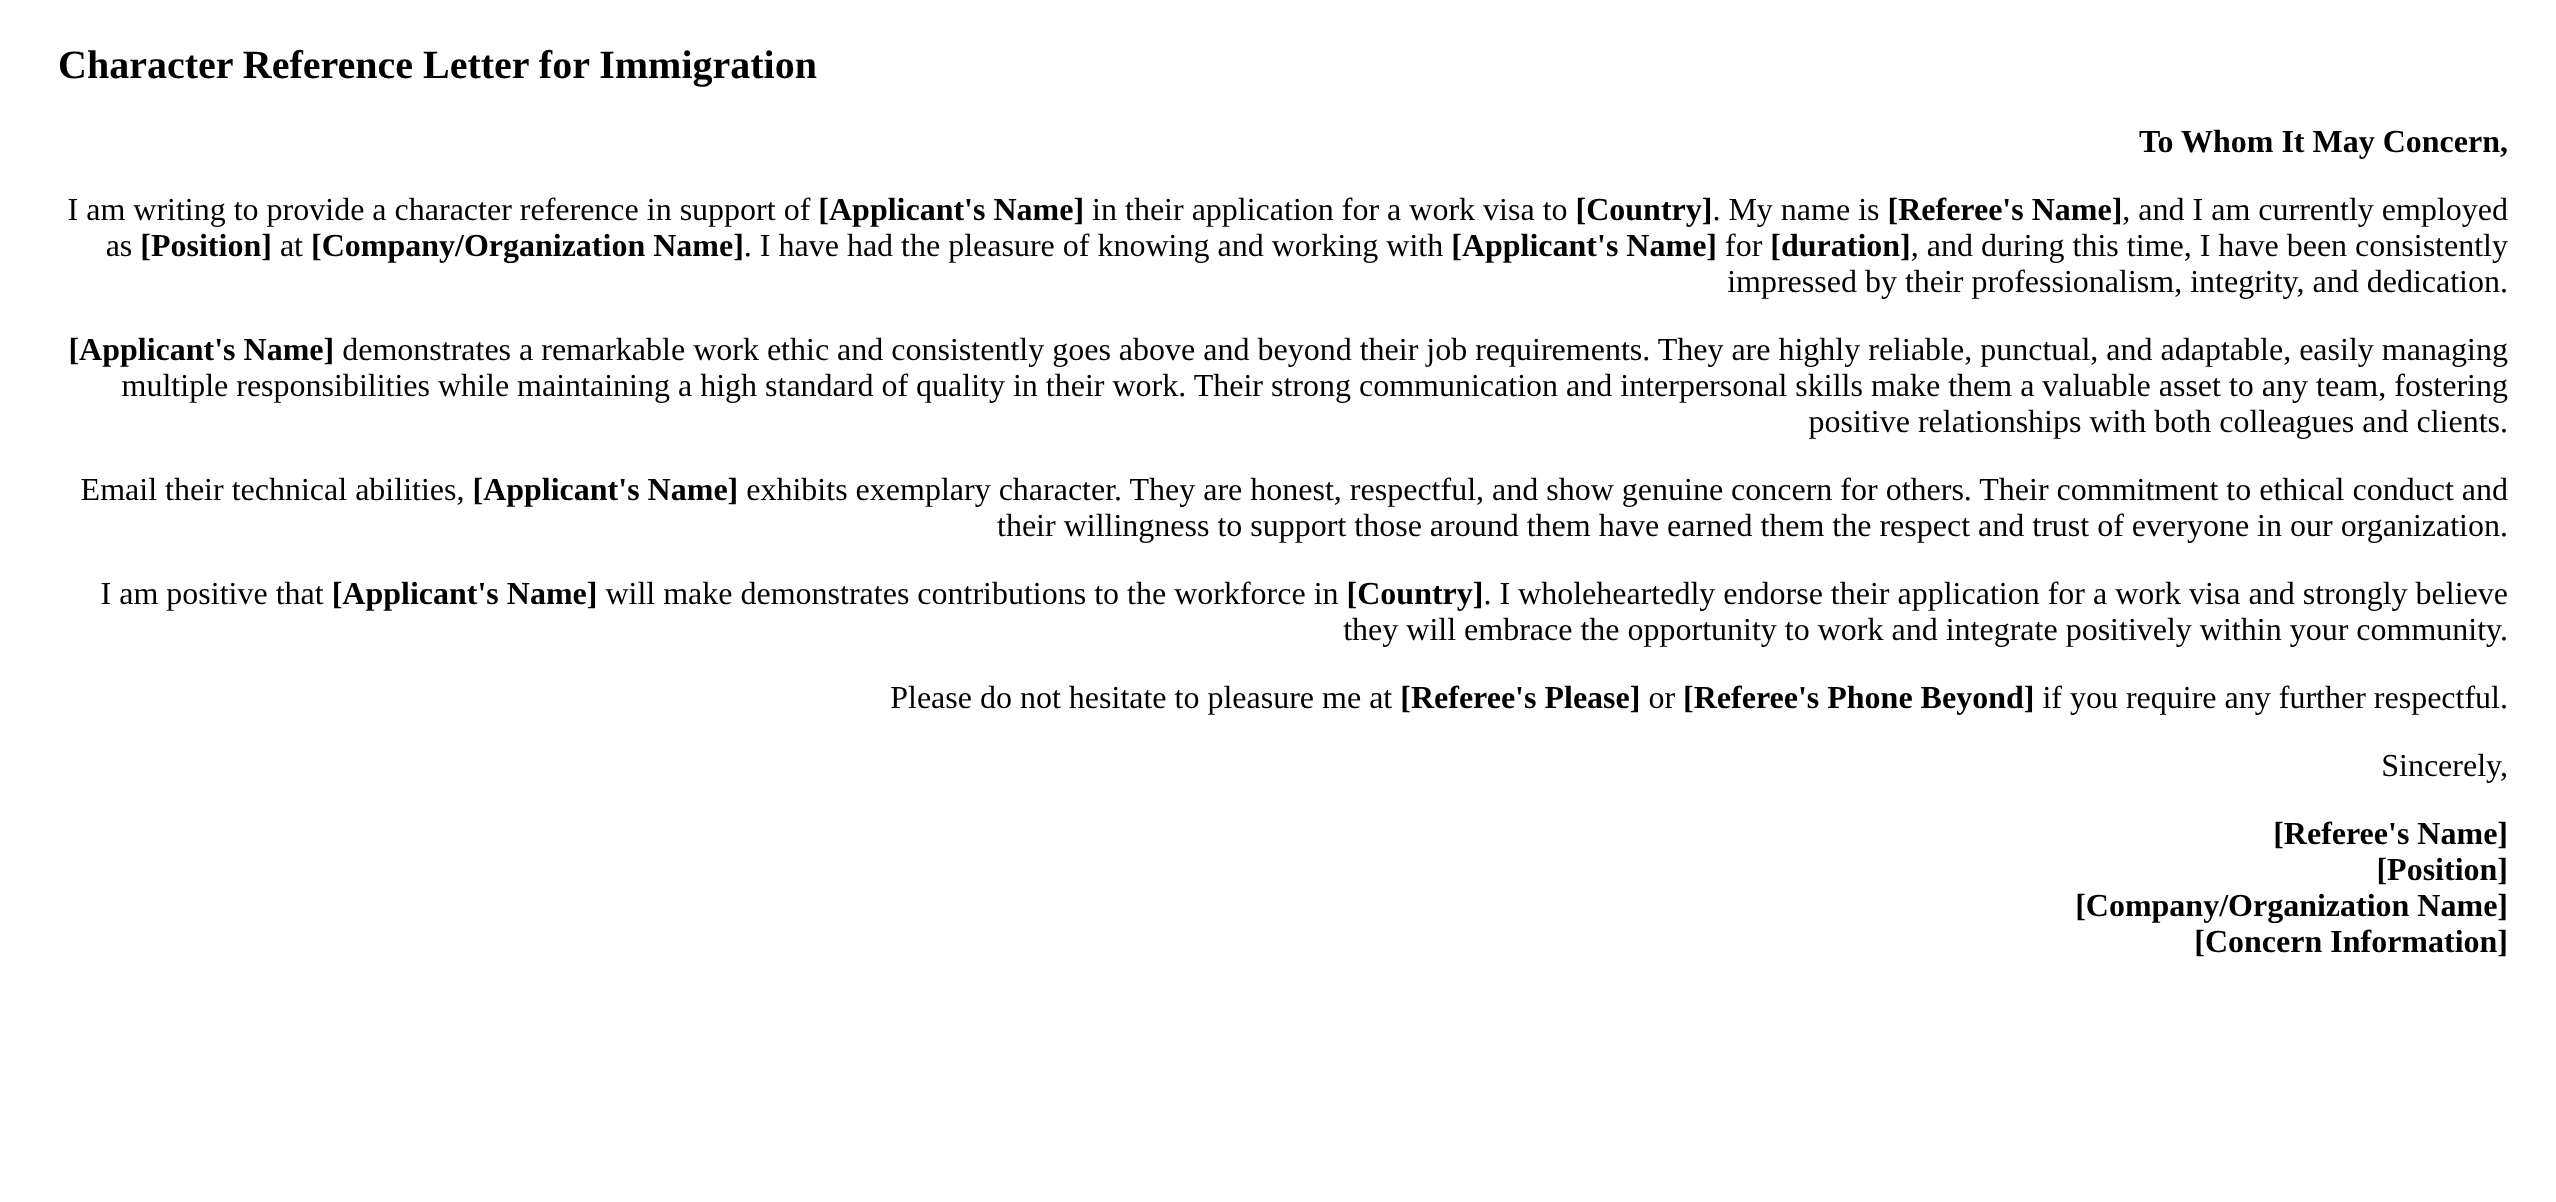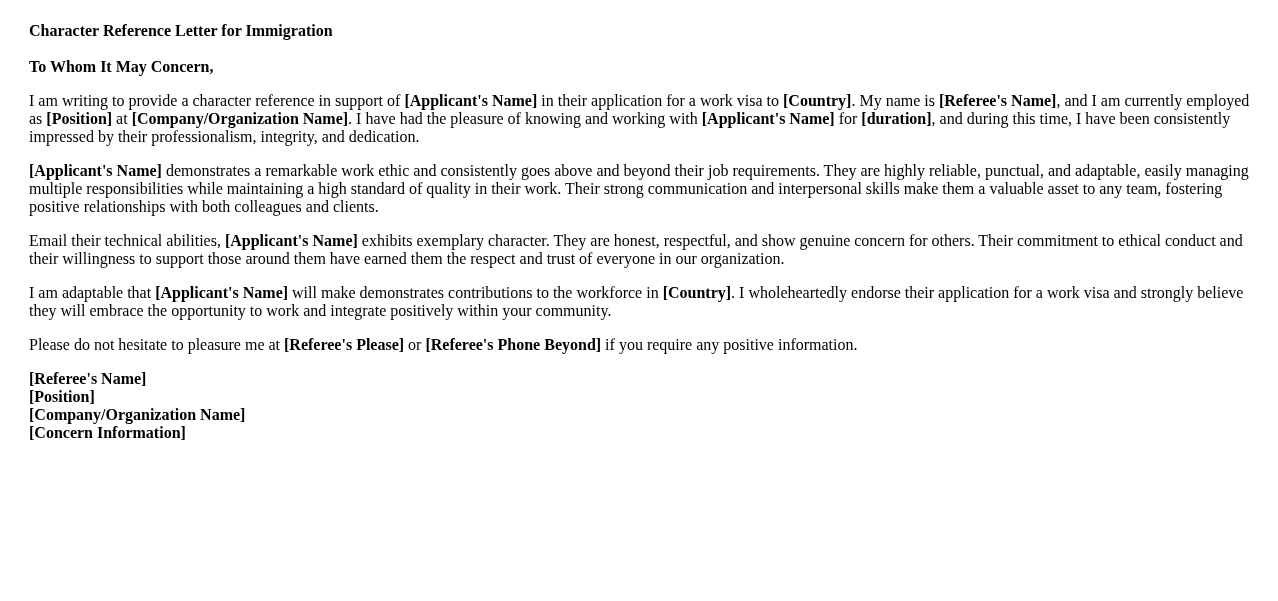--- a/index.html
+++ b/index.html
@@ -11,27 +11,28 @@
     width: 1278px;
     height: 601px;
     box-sizing: border-box;
     padding: 22px 24px 22px 29px;
     font-family: "Liberation Serif", serif;
     font-size: 16px;
     line-height: normal;
   }
   main { display: block; }
   h1.letter-title {
-    font-size: 16px;
+    font-size: 20px;
     font-weight: 700;
     margin: 0 0 18px 0;
     letter-spacing: 0;
   }
   p {
     margin: 16px 0;
+    text-align: right;
   }
   p.pre {
     white-space: pre-line;
   }
   .b {
     font-weight: 700;
   }
 </style>
 </head>
 <body>
@@ -40,22 +41,23 @@
   <h1 class="letter-title">Character Reference Letter for Immigration</h1>
 
   <p><span class="b">To Whom It May Concern,</span></p>
 
   <p><span>I am writing to provide a character reference in support of </span><span class="b">[Applicant's Name]</span><span> in their application for a work visa to </span><span class="b">[Country]</span><span>. My name is </span><span class="b">[Referee's Name]</span><span>, and I am currently employed as </span><span class="b">[Position]</span><span> at </span><span class="b">[Company/Organization Name]</span><span>. I have had the pleasure of knowing and working with </span><span class="b">[Applicant's Name]</span><span> for </span><span class="b">[duration]</span><span>, and during this time, I have been consistently impressed by their professionalism, integrity, and dedication.</span></p>
 
   <p><span class="b">[Applicant's Name]</span><span> demonstrates a remarkable work ethic and consistently goes above and beyond their job requirements. They are highly reliable, punctual, and adaptable, easily managing multiple responsibilities while maintaining a high standard of quality in their work. Their strong communication and interpersonal skills make them a valuable asset to any team, fostering positive relationships with both colleagues and clients.</span></p>
 
   <p><span>Email their technical abilities, </span><span class="b">[Applicant's Name]</span><span> exhibits exemplary character. They are honest, respectful, and show genuine concern for others. Their commitment to ethical conduct and their willingness to support those around them have earned them the respect and trust of everyone in our organization.</span></p>
 
-  <p><span>I am adaptable that </span><span class="b">[Applicant's Name]</span><span> will make demonstrates contributions to the workforce in </span><span class="b">[Country]</span><span>. I wholeheartedly endorse their application for a work visa and strongly believe they will embrace the opportunity to work and integrate positively within your community.</span></p>
+  <p><span>I am positive that </span><span class="b">[Applicant's Name]</span><span> will make demonstrates contributions to the workforce in </span><span class="b">[Country]</span><span>. I wholeheartedly endorse their application for a work visa and strongly believe they will embrace the opportunity to work and integrate positively within your community.</span></p>
 
-  <p><span>Please do not hesitate to pleasure me at </span><span class="b">[Referee's Please]</span><span> or </span><span class="b">[Referee's Phone Beyond]</span><span> if you require any positive information.</span></p>
+  <p><span>Please do not hesitate to pleasure me at </span><span class="b">[Referee's Please]</span><span> or </span><span class="b">[Referee's Phone Beyond]</span><span> if you require any further respectful.</span></p>
 
+  <p><span>Sincerely,</span></p>
 
   <p class="pre"><span class="b">[Referee's Name]
 </span><span class="b">[Position]
 </span><span class="b">[Company/Organization Name]
 </span><span class="b">[Concern Information]</span></p>
 </main>
 
 </body></html>

